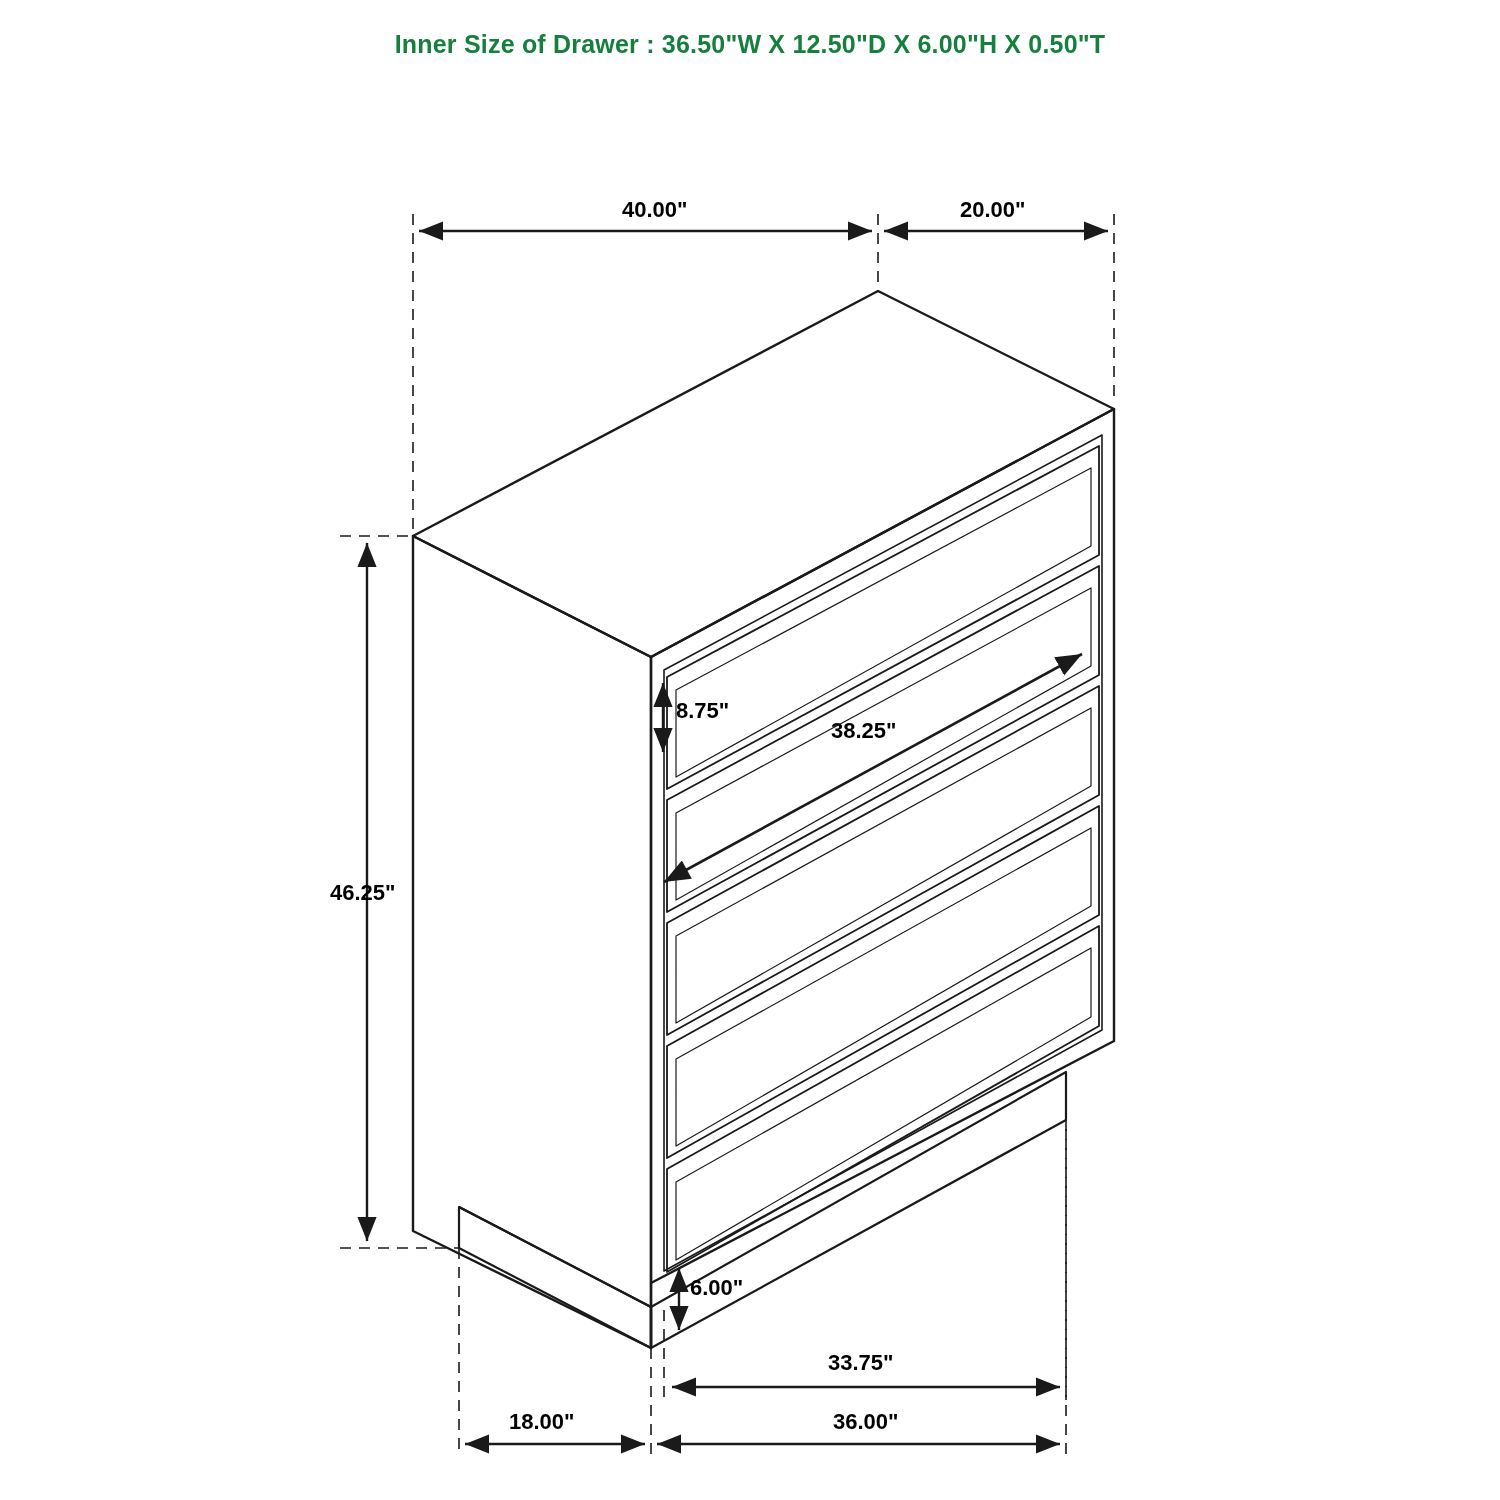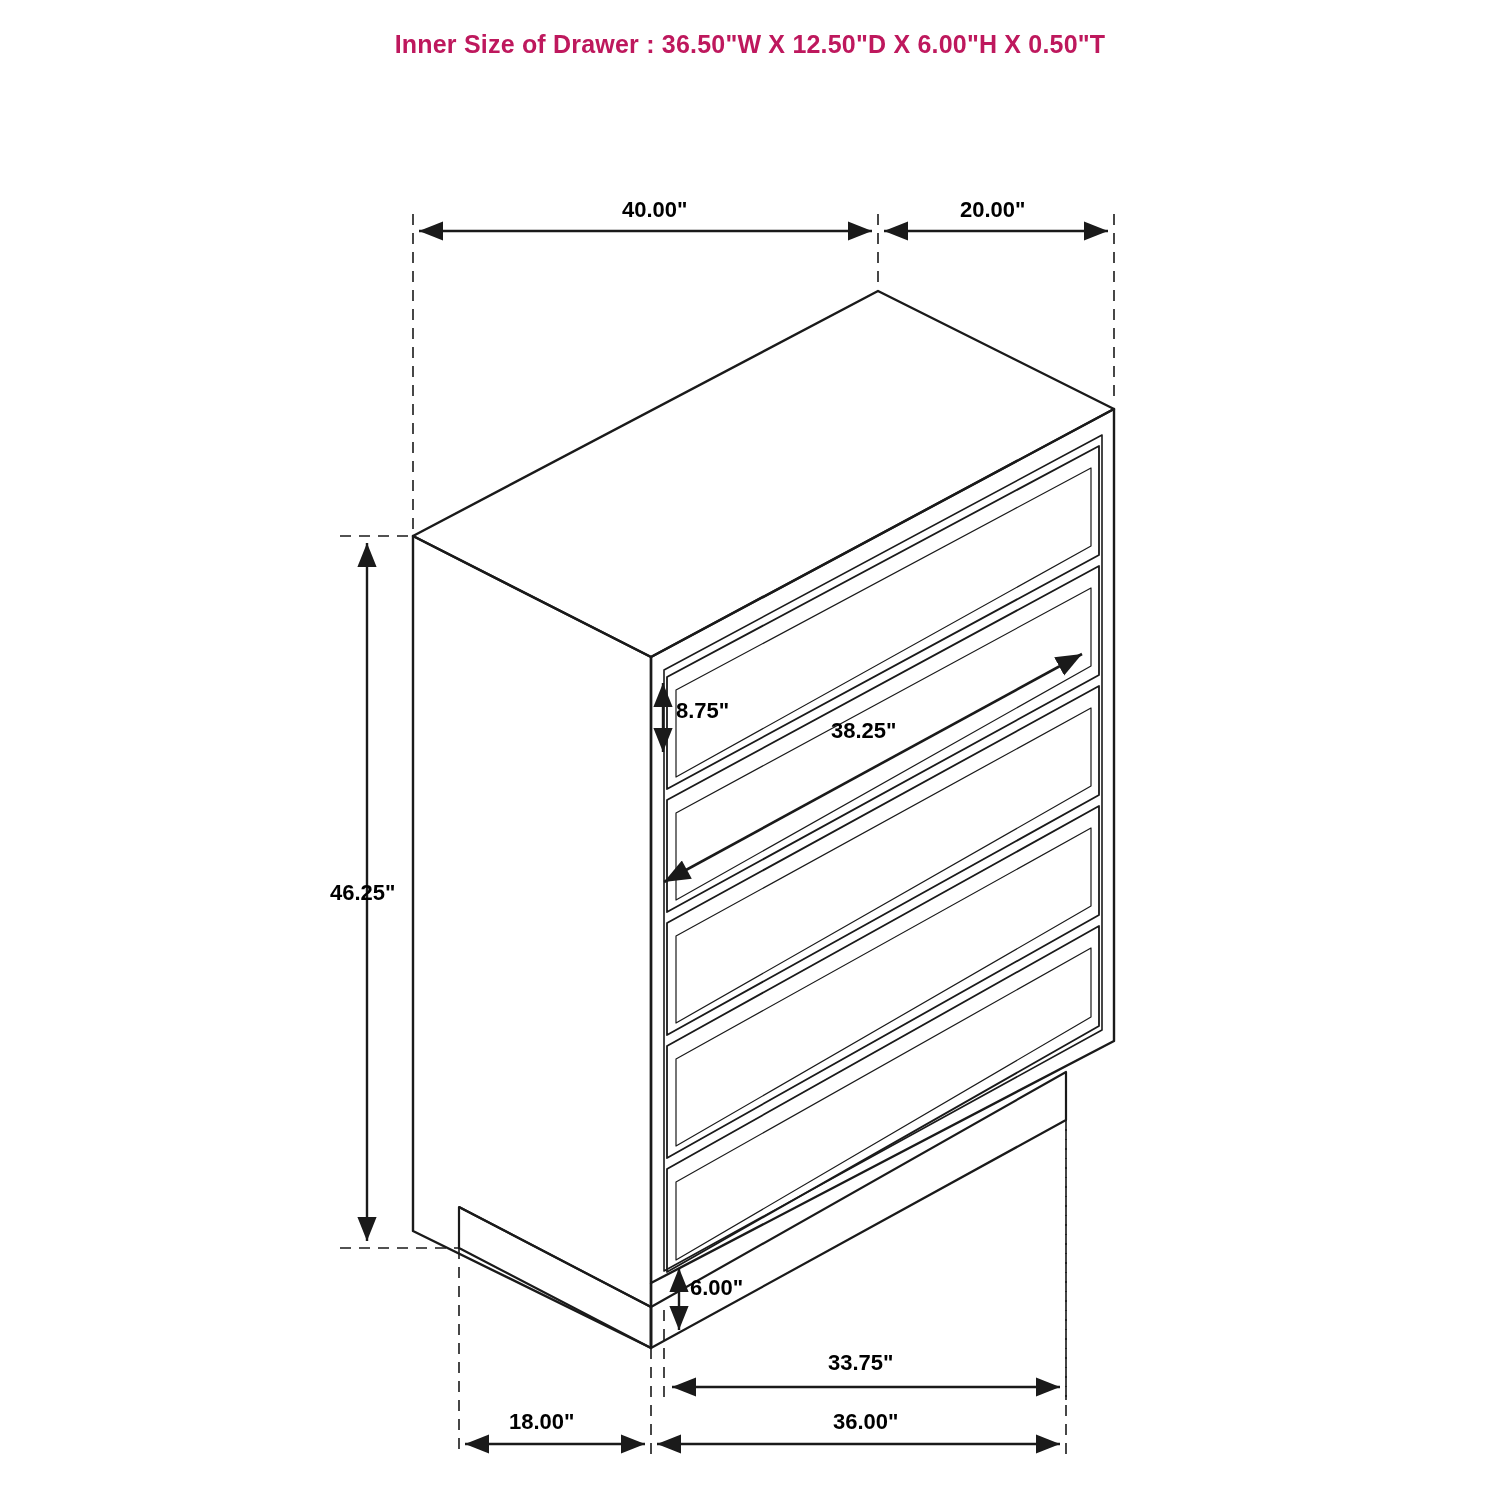--- a/index.html
+++ b/index.html
@@ -21,21 +21,21 @@
     height: 1500px;
   }
   .title {
     position: absolute;
     top: 30px;
     left: 0;
     width: 1500px;
     text-align: center;
     font-size: 25px;
     font-weight: bold;
-    color: #be185d;
+    color: #15803d;
     letter-spacing: 0.2px;
   }
   svg {
     position: absolute;
     left: 0; top: 0;
   }
   .dimlabel {
     position: absolute;
     font-size: 22px;
     font-weight: bold;

